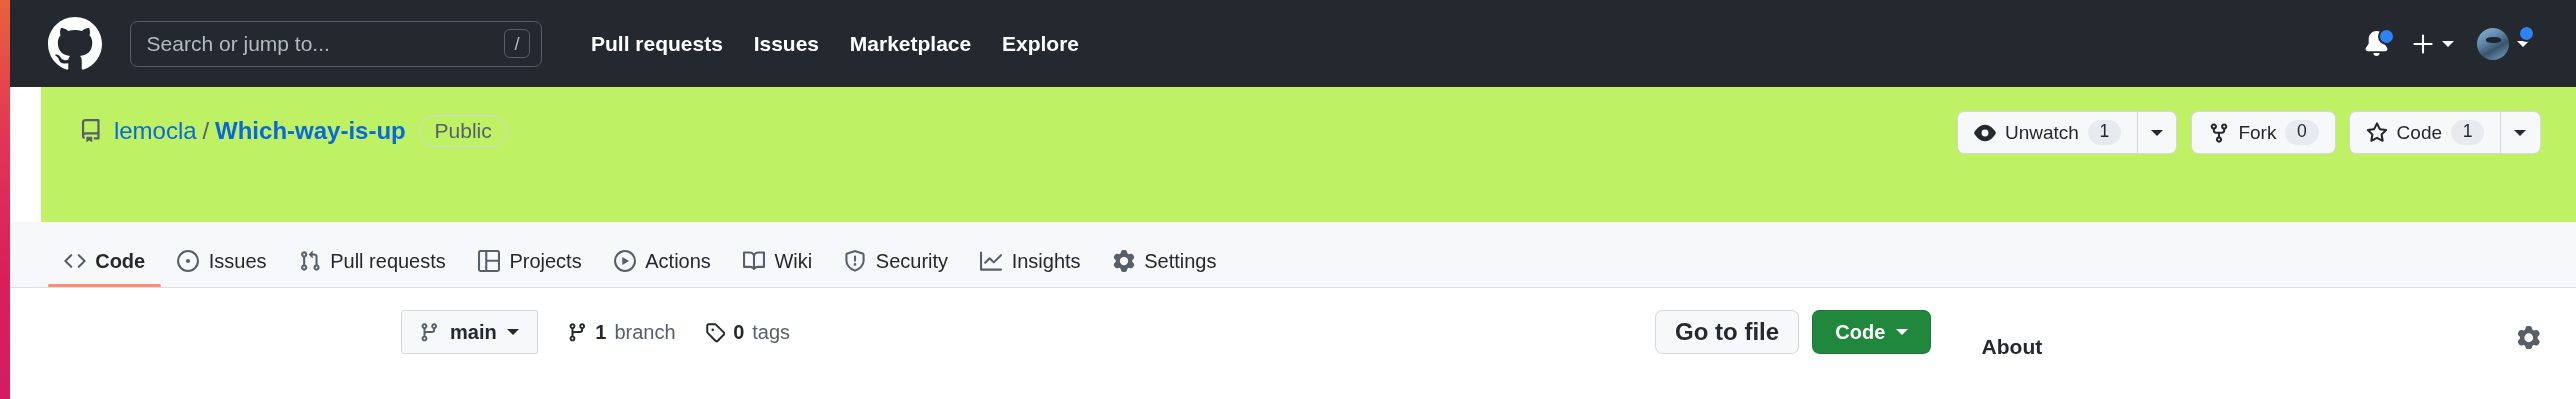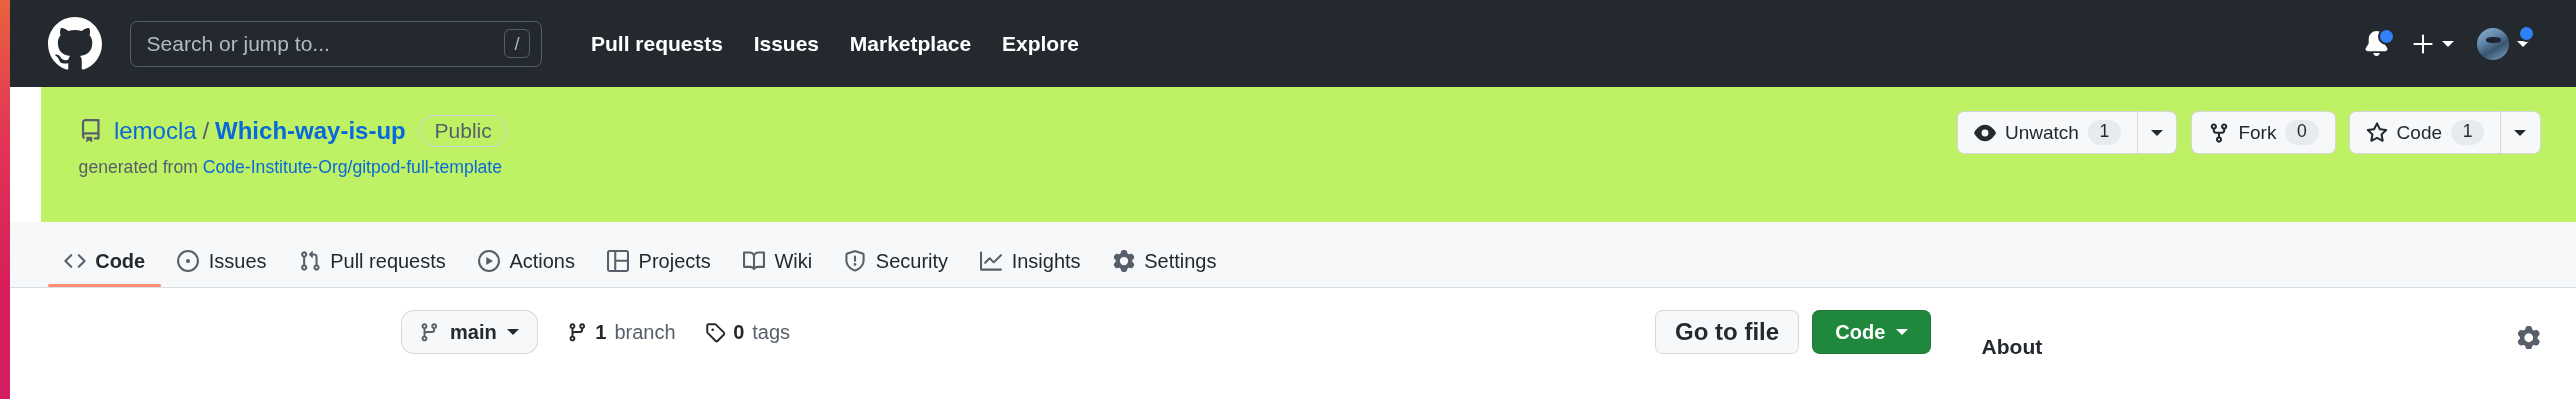--- a/index.html
+++ b/index.html
@@ -246,21 +246,21 @@
   }
   #toolbar-left {
     display: flex;
     align-items: center;
     gap: 0;
     margin-left: 353px;
   }
   #branch-btn {
     background: #f6f8fa;
     border: 0.7px solid rgba(31,35,40,0.15);
-    border-radius: 13px;
+    border-radius: 3px;
     height: 44px;
     display: flex;
     align-items: center;
     gap: 10.3px;
     padding: 0 17.6px;
     font-size: 20px;
     font-weight: bold;
     color: #24292f;
     cursor: pointer;
   }
@@ -388,24 +388,20 @@
         <svg width="23.5" height="23.5" viewBox="0 0 16 16">
           <path d="M2 2.5A2.5 2.5 0 0 1 4.5 0h8.75a.75.75 0 0 1 .75.75v12.5a.75.75 0 0 1-.75.75h-2.5a.75.75 0 0 1 0-1.5h1.75v-2h-8a1 1 0 0 0-.714 1.7.75.75 0 1 1-1.072 1.05A2.495 2.495 0 0 1 2 11.5Zm10.5-1h-8a1 1 0 0 0-1 1v6.708A2.486 2.486 0 0 1 4.5 9h8ZM5 12.25a.25.25 0 0 1 .25-.25h3.5a.25.25 0 0 1 .25.25v3.25a.25.25 0 0 1-.4.2l-1.45-1.087a.249.249 0 0 0-.3 0L5.4 15.7a.25.25 0 0 1-.4-.2Z"></path>
         </svg>
       </span>
       <a class="repo-link" href="#">lemocla</a>
       <span id="repo-slash">/</span>
       <a class="repo-link bold" href="#">Which-way-is-up</a>
       <span id="visibility-badge">Public</span>
     </div>
 
-    <div id="generated-from">
-      <span>generated from</span>
-      <a href="#">Code-Institute-Org/gitpod-full-template</a>
-    </div>
 
     <div id="repo-actions">
 
       <div class="btn-group">
         <div class="btn btn-left">
           <svg width="22" height="22" viewBox="0 0 16 16">
             <path d="M8 2c1.981 0 3.671.992 4.933 2.078 1.27 1.091 2.187 2.345 2.637 3.023a1.62 1.62 0 0 1 0 1.798c-.45.678-1.367 1.932-2.637 3.023C11.67 13.008 9.981 14 8 14c-1.981 0-3.671-.992-4.933-2.078C1.797 10.831.88 9.577.43 8.899a1.62 1.62 0 0 1 0-1.798c.45-.678 1.367-1.932 2.637-3.023C4.33 2.992 6.019 2 8 2ZM8 5.5a2.5 2.5 0 1 0 0 5 2.5 2.5 0 0 0 0-5Z"></path>
           </svg>
           <span>Unwatch</span>
           <span class="counter">1</span>
@@ -458,30 +454,30 @@
 
     <div class="tab">
       <svg width="22" height="22" viewBox="0 0 16 16">
         <path d="M1.5 3.25a2.25 2.25 0 1 1 3 2.122v5.256a2.251 2.251 0 1 1-1.5 0V5.372A2.25 2.25 0 0 1 1.5 3.25Zm5.677-.177L9.573.677A.25.25 0 0 1 10 .854V2.5h1A2.5 2.5 0 0 1 13.5 5v5.628a2.251 2.251 0 1 1-1.5 0V5a1 1 0 0 0-1-1h-1v1.646a.25.25 0 0 1-.427.177L7.177 3.427a.25.25 0 0 1 0-.354ZM3.75 2.5a.75.75 0 1 0 0 1.5.75.75 0 0 0 0-1.5Zm0 9.5a.75.75 0 1 0 0 1.5.75.75 0 0 0 0-1.5Zm8.25.75a.75.75 0 1 0 1.5 0 .75.75 0 0 0-1.5 0Z"></path>
       </svg>
       <span>Pull requests</span>
     </div>
 
     <div class="tab">
       <svg width="22" height="22" viewBox="0 0 16 16">
+        <path d="M1.75 0h12.5C15.216 0 16 .784 16 1.75v12.5A1.75 1.75 0 0 1 14.25 16H1.75A1.75 1.75 0 0 1 0 14.25V1.75C0 .784.784 0 1.75 0ZM1.5 1.75v12.5c0 .138.112.25.25.25h3.5V1.5h-3.5a.25.25 0 0 0-.25.25Zm5.25-.25v5.5h7.75V1.75a.25.25 0 0 0-.25-.25Zm7.75 7H6.75v6h7.5a.25.25 0 0 0 .25-.25Z"></path>
+      </svg>
+      <span>Projects</span>
+    </div>
+
+    <div class="tab">
+      <svg width="22" height="22" viewBox="0 0 16 16">
         <path d="M8 0a8 8 0 1 1 0 16A8 8 0 0 1 8 0ZM1.5 8a6.5 6.5 0 1 0 13 0 6.5 6.5 0 0 0-13 0Zm4.879-2.773 4.264 2.559a.25.25 0 0 1 0 .428l-4.264 2.559A.25.25 0 0 1 6 10.559V5.442a.25.25 0 0 1 .379-.215Z"></path>
       </svg>
       <span>Actions</span>
-    </div>
-
-    <div class="tab">
-      <svg width="22" height="22" viewBox="0 0 16 16">
-        <path d="M1.75 0h12.5C15.216 0 16 .784 16 1.75v12.5A1.75 1.75 0 0 1 14.25 16H1.75A1.75 1.75 0 0 1 0 14.25V1.75C0 .784.784 0 1.75 0ZM1.5 1.75v12.5c0 .138.112.25.25.25h3.5V1.5h-3.5a.25.25 0 0 0-.25.25Zm5.25-.25v5.5h7.75V1.75a.25.25 0 0 0-.25-.25Zm7.75 7H6.75v6h7.5a.25.25 0 0 0 .25-.25Z"></path>
-      </svg>
-      <span>Projects</span>
     </div>
 
     <div class="tab">
       <svg width="22" height="22" viewBox="0 0 16 16">
         <path d="M0 1.75A.75.75 0 0 1 .75 1h4.253c1.227 0 2.317.59 3 1.501A3.743 3.743 0 0 1 11.006 1h4.245a.75.75 0 0 1 .75.75v10.5a.75.75 0 0 1-.75.75h-4.507a2.25 2.25 0 0 0-1.591.659l-.622.621a.75.75 0 0 1-1.06 0l-.622-.621A2.25 2.25 0 0 0 5.258 13H.75a.75.75 0 0 1-.75-.75Zm7.251 10.324.004-5.073-.002-2.253A2.25 2.25 0 0 0 5.003 2.5H1.5v9h3.757a3.75 3.75 0 0 1 1.994.574ZM8.755 4.75l-.004 7.322a3.752 3.752 0 0 1 1.992-.572H14.5v-9h-3.495a2.25 2.25 0 0 0-2.25 2.25Z"></path>
       </svg>
       <span>Wiki</span>
     </div>
 
     <div class="tab">

